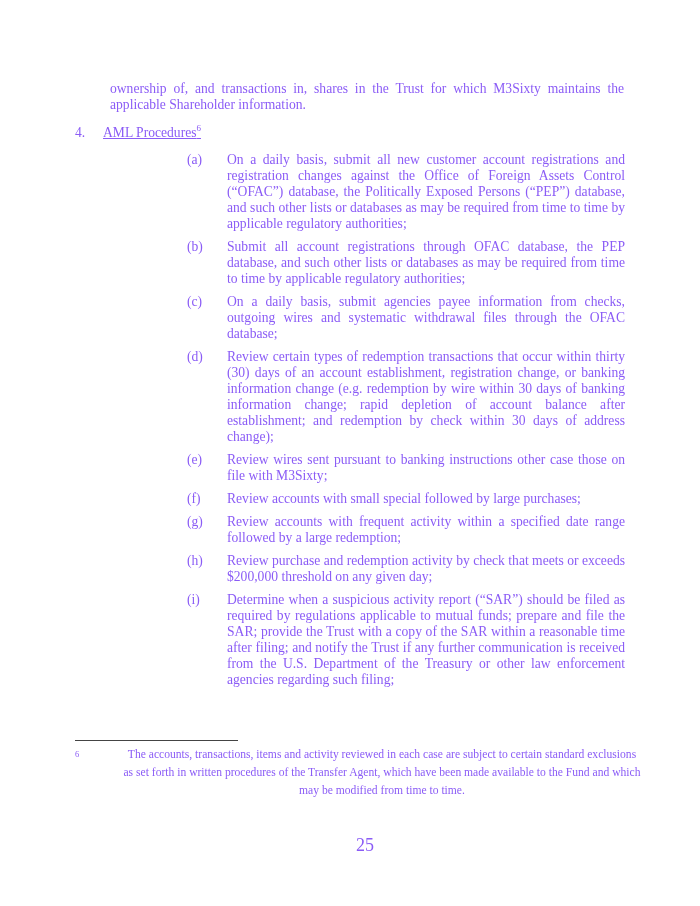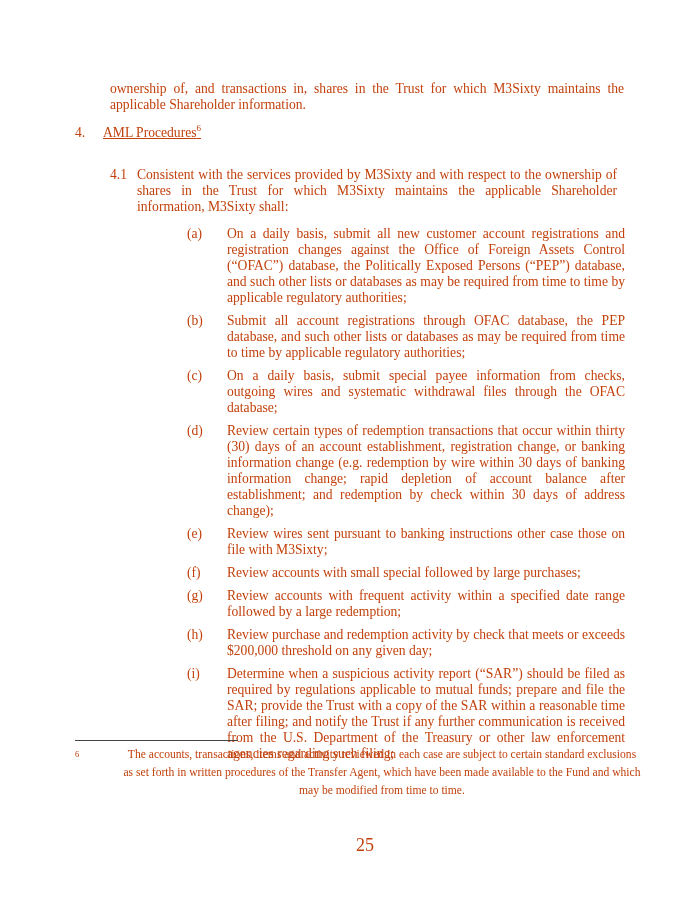--- a/index.html
+++ b/index.html
@@ -2,21 +2,21 @@
 <html><head>
 <meta charset="utf-8">
 <style>
   html,body { margin:0; padding:0; background:#e8e8e8; }
   .page {
     position:relative;
     width:700px; height:906px;
     margin:0 auto;
     background:#ffffff;
     font-family:"Liberation Serif", "DejaVu Serif", serif;
-    color:#c2410c;
+    color:#8b5cf6;
     font-size:13.6px;
     line-height:16px;
     box-sizing:border-box;
     padding-top:81px;
     overflow:hidden;
   }
   .intro {
     margin:0 76px 0 110px;
     text-align:justify;
   }
@@ -69,37 +69,33 @@
 
 <div class="page">
 
   <p class="intro">ownership of, and transactions in, shares in the Trust for which M3Sixty maintains the applicable Shareholder information.</p>
 
   <div class="section-heading">
     <span class="num">4.</span>
     <span class="title"><span>AML Procedures</span><sup>6</sup></span>
   </div>
 
-  <div class="clause">
-    <span class="num">4.1</span>
-    <span class="txt">Consistent with the services provided by M3Sixty and with respect to the ownership of shares in the Trust for which M3Sixty maintains the applicable Shareholder information, M3Sixty shall:</span>
-  </div>
 
   <div class="items">
     <div class="item">
       <span class="lbl">(a)</span>
       <span class="txt">On a daily basis, submit all new customer account registrations and registration changes against the Office of Foreign Assets Control (“OFAC”) database, the Politically Exposed Persons (“PEP”) database, and such other lists or databases as may be required from time to time by applicable regulatory authorities;</span>
     </div>
     <div class="item">
       <span class="lbl">(b)</span>
       <span class="txt">Submit all account registrations through OFAC database, the PEP database, and such other lists or databases as may be required from time to time by applicable regulatory authorities;</span>
     </div>
     <div class="item">
       <span class="lbl">(c)</span>
-      <span class="txt">On a daily basis, submit special payee information from checks, outgoing wires and systematic withdrawal files through the OFAC database;</span>
+      <span class="txt">On a daily basis, submit agencies payee information from checks, outgoing wires and systematic withdrawal files through the OFAC database;</span>
     </div>
     <div class="item">
       <span class="lbl">(d)</span>
       <span class="txt">Review certain types of redemption transactions that occur within thirty (30) days of an account establishment, registration change, or banking information change (e.g. redemption by wire within 30 days of banking information change; rapid depletion of account balance after establishment; and redemption by check within 30 days of address change);</span>
     </div>
     <div class="item">
       <span class="lbl">(e)</span>
       <span class="txt">Review wires sent pursuant to banking instructions other case those on file with M3Sixty;</span>
     </div>
     <div class="item">

